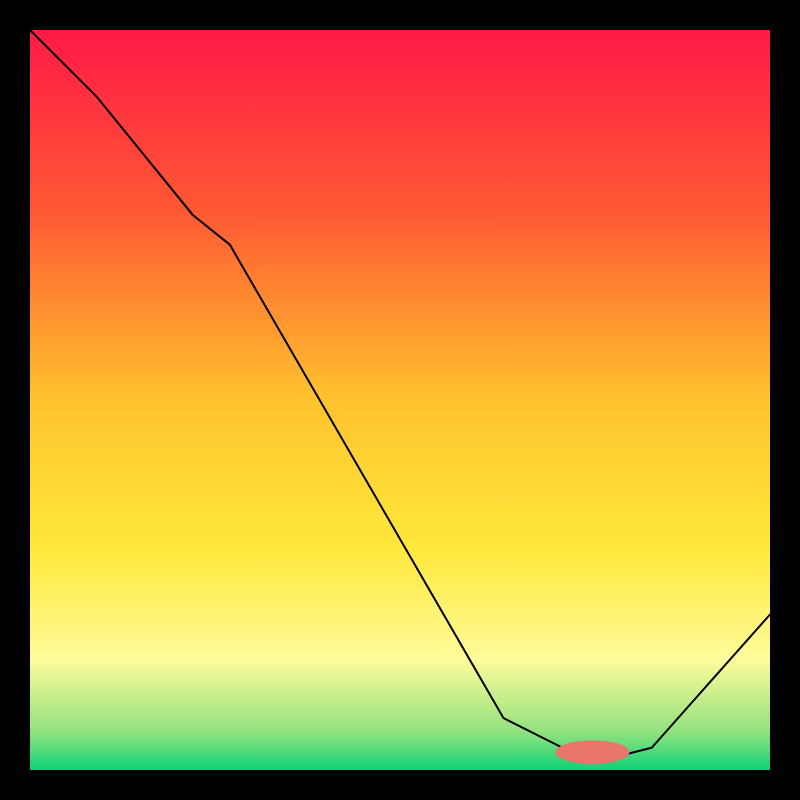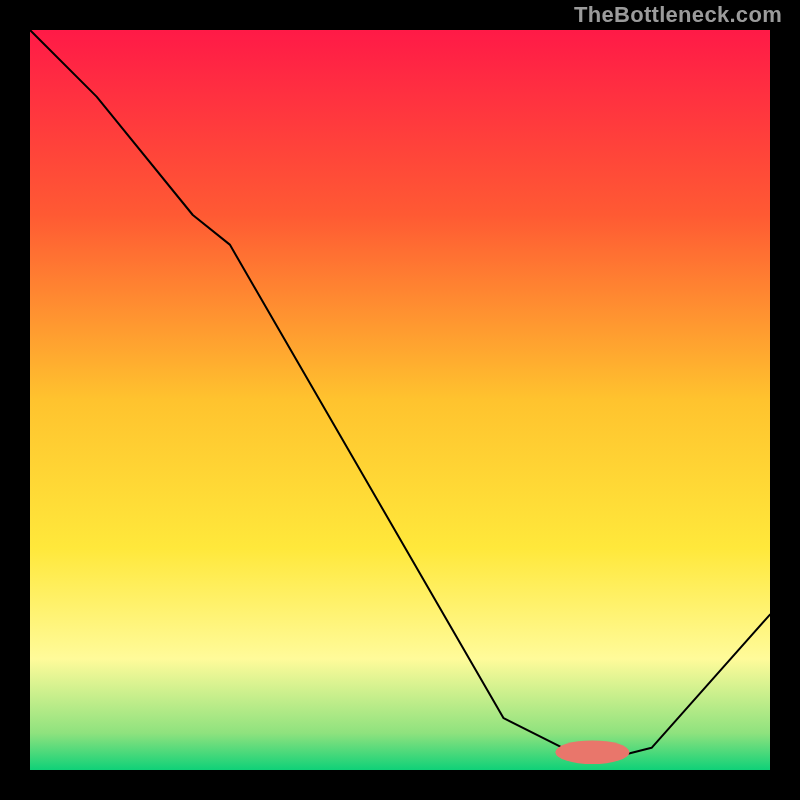--- a/index.html
+++ b/index.html
@@ -37,21 +37,20 @@
     display: block;
     width: 100%;
     height: 100%;
   }
 </style>
 </head>
 <body>
 
 <div class="stage">
 
-  <div class="attribution">TheBottleneck.com</div>
 
   <div class="plot-area">
     <svg viewBox="0 0 740 740" preserveAspectRatio="none">
       <defs>
         <linearGradient id="bg-grad" x1="0" y1="0" x2="0" y2="1">
         <stop offset="0%" stop-color="#ff1a47"></stop>
             <stop offset="25%" stop-color="#ff5a33"></stop>
             <stop offset="50%" stop-color="#ffc32e"></stop>
             <stop offset="70%" stop-color="#ffe83b"></stop>
             <stop offset="85%" stop-color="#fffb9a"></stop>

